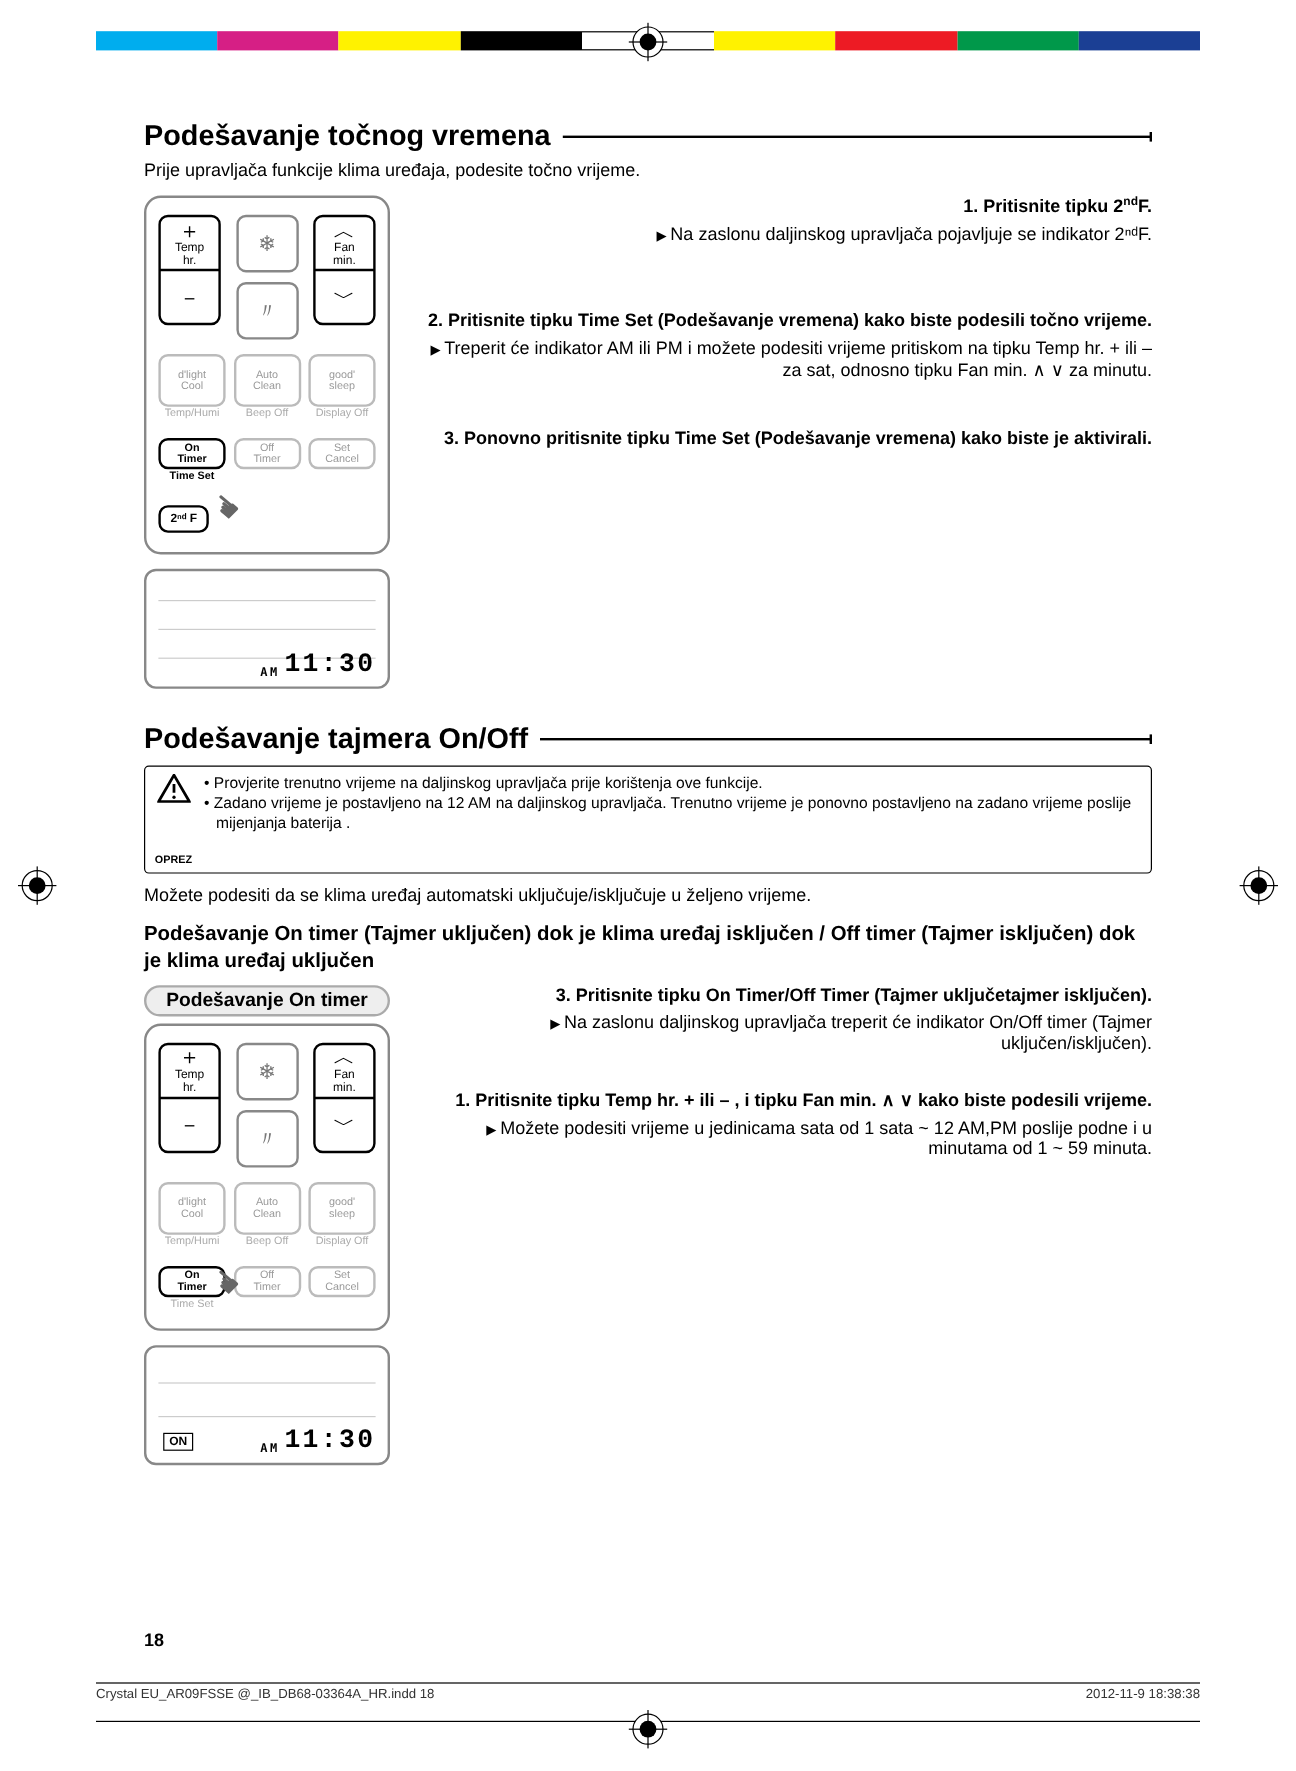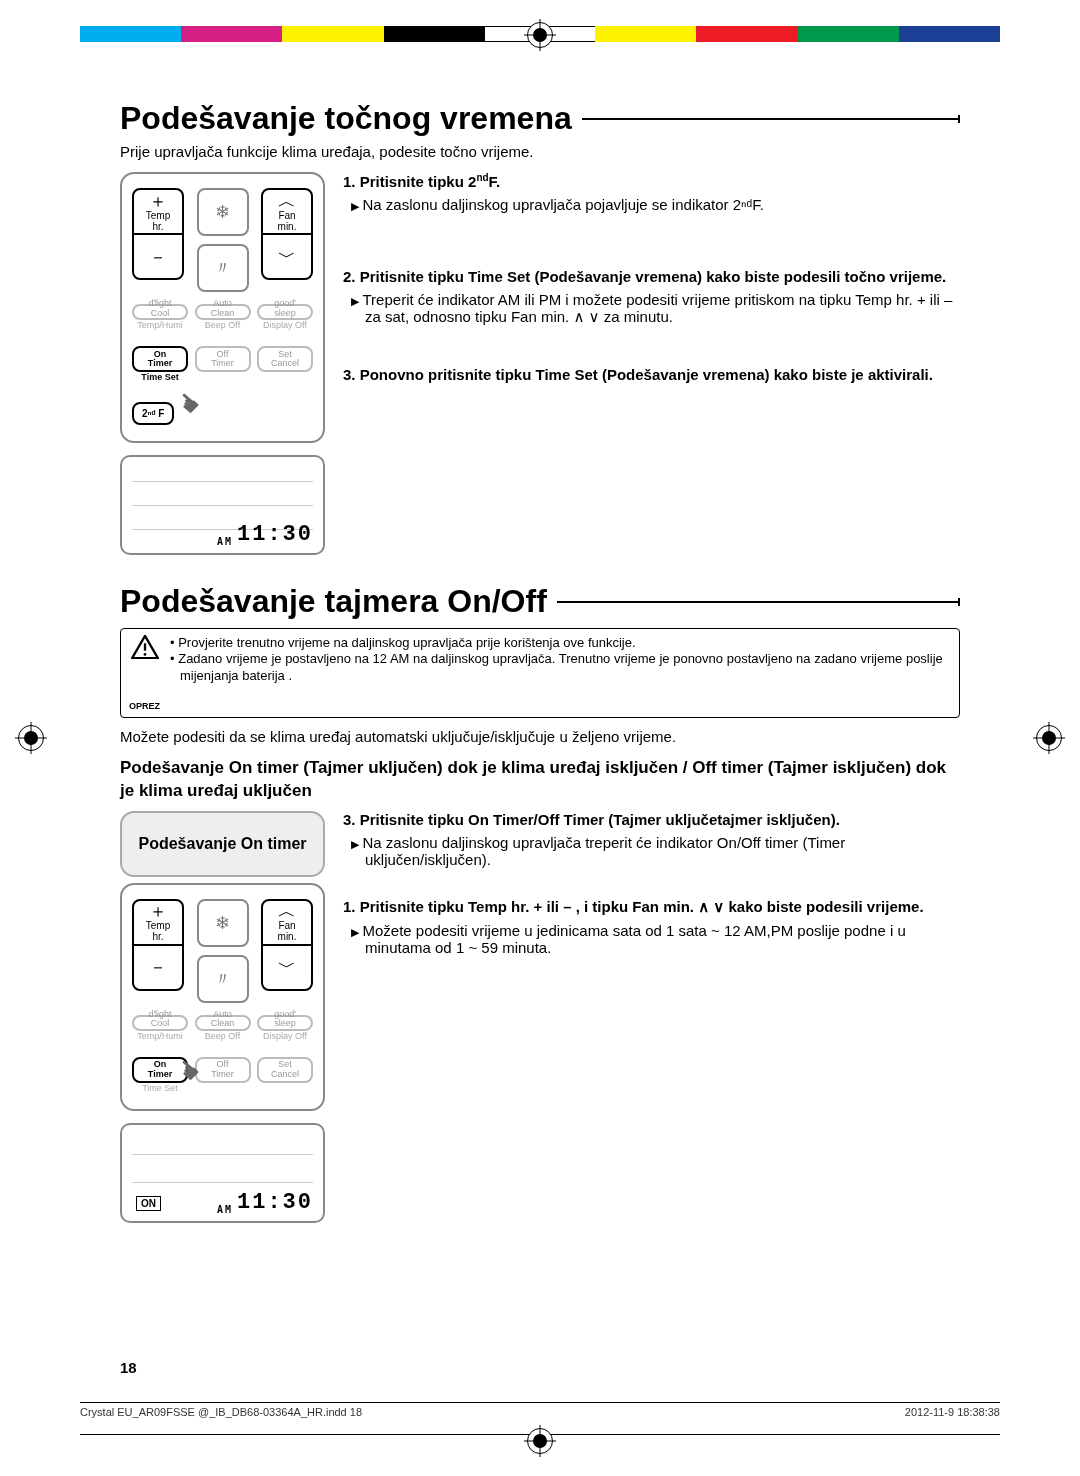--- a/index.html
+++ b/index.html
@@ -38,35 +38,35 @@
   .reg-bot { bottom:22px; left:50%; transform:translateX(-50%); }
   .reg-left { top:50%; left:18px; transform:translateY(-50%); }
   .reg-right{ top:50%; right:18px; transform:translateY(-50%); }
 
   .page {
     position:absolute;
     left:120px; right:120px; top:100px; bottom:100px;
   }
 
   h1 {
-    font-size: 32px;
+    font-size: 24px;
     font-weight: bold;
     display: flex;
     align-items: center;
     gap: 10px;
     margin-bottom: 6px;
   }
   h1 .rule { flex:1; height:2px; background:#000; position:relative; }
   h1 .rule::after { content:""; position:absolute; right:0; top:-3px; width:2px; height:8px; background:#000; }
 
   .intro { font-size: 15px; margin-bottom: 12px; }
 
   .row { display:flex; gap:18px; }
   .leftcol { width:205px; flex-shrink:0; }
-  .rightcol { flex:1; font-size:15px; }
+  .rightcol { flex:1; font-size:15px;text-align:right; }
 
   .steps li { margin-bottom: 28px; list-style:none; }
   .steps li .lead { font-weight:bold; font-size:15px; }
   .steps li .body { margin-top:6px; font-size:15px; padding-left:22px; text-indent:-14px; }
   .steps li .body::before { content:"▶ "; font-size:11px; }
   .sup { font-size:10px; vertical-align:super; }
 
   
   .remote {
     border: 2px solid #888;
@@ -91,23 +91,23 @@
   .tall .sq:first-child { border-bottom-left-radius:0; border-bottom-right-radius:0; border-bottom-width:1px; }
   .tall .sq:last-child  { border-top-left-radius:0;  border-top-right-radius:0; border-top-width:1px; }
   .mid2 { display:flex; flex-direction:column; gap:8px; }
   .icon { font-size:18px; line-height:1; }
   .smalltxt { font-size:9px; color:#aaa; text-align:center; }
   .smalltxt.dark { color:#000; font-weight:bold; }
 
   .trio { display:flex; justify-content:space-between; margin-top:12px; }
   .trio .col3 { width:56px; text-align:center; }
   .pill {
-    height:16px; border:2px solid #bbb; border-radius:8px;
+    height:44px; border:2px solid #bbb; border-radius:8px;
     font-size:9px; color:#999; display:flex; flex-direction:column;
-    align-items:center; justify-content:flex-end; line-height:1.05;
+    align-items:center; justify-content:center; line-height:1.05;
   }
   .lowpill {
     margin-top:4px;
     height:26px; border:2px solid #bbb; border-radius:8px;
     font-size:9px; color:#999; display:flex; flex-direction:column;
     align-items:center; justify-content:center; line-height:1.05;
   }
   .lowpill.dark { border-color:#000; color:#000; font-weight:bold; }
 
   .secf {
@@ -170,21 +170,21 @@
     margin: 10px 0 8px 0;
   }
 
   .labelbox {
     border:2px solid #aaa;
     border-radius:14px;
     background:#eee;
     text-align:center;
     font-weight:bold;
     font-size:16px;
-    padding:22px 4px;
+    padding:2px 4px;
     margin-bottom:6px;
   }
 
   .pagenum { position:absolute; left:0; bottom:0; font-weight:bold; font-size:15px;margin-top:42px; }
 
   .footer {
     position:absolute;
     left:80px; right:80px;
     bottom:58px;
     display:flex; justify-content:space-between;
@@ -452,21 +452,21 @@
           <span class="am">AM</span>
           <span style="font-family:'Courier New',monospace; font-weight:bold;">11:30</span>
         </div>
       </div>
     </div>
 
     <div class="rightcol">
       <ol class="steps">
         <li>
           <div class="lead">3.   Pritisnite tipku On Timer/Off Timer (Tajmer uključetajmer isključen).</div>
-          <div class="body">Na zaslonu daljinskog upravljača treperit će indikator On/Off timer (Timer uključen/isključen).</div>
+          <div class="body">Na zaslonu daljinskog upravljača treperit će indikator On/Off timer (Tajmer uključen/isključen).</div>
         </li>
         <li style="margin-top:30px">
           <div class="lead">1.   Pritisnite tipku Temp hr. + ili – , i tipku Fan min. ∧ ∨  kako biste podesili vrijeme.</div>
           <div class="body">Možete podesiti vrijeme u jedinicama sata od 1 sata ~ 12 AM,PM poslije podne i u minutama od 1 ~ 59 minuta.</div>
         </li>
       </ol>
     </div>
   </div>
 
   <div class="pagenum">18</div>

